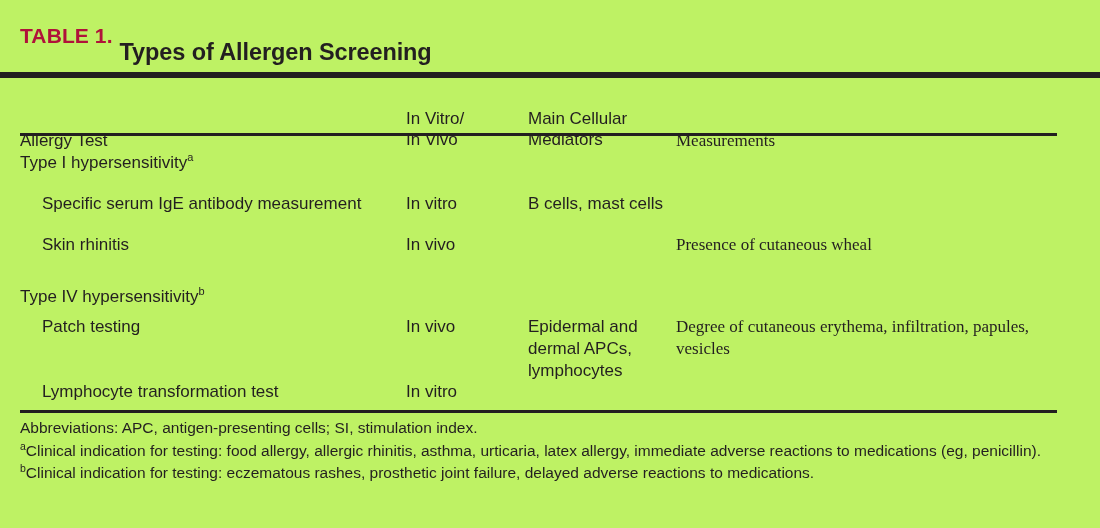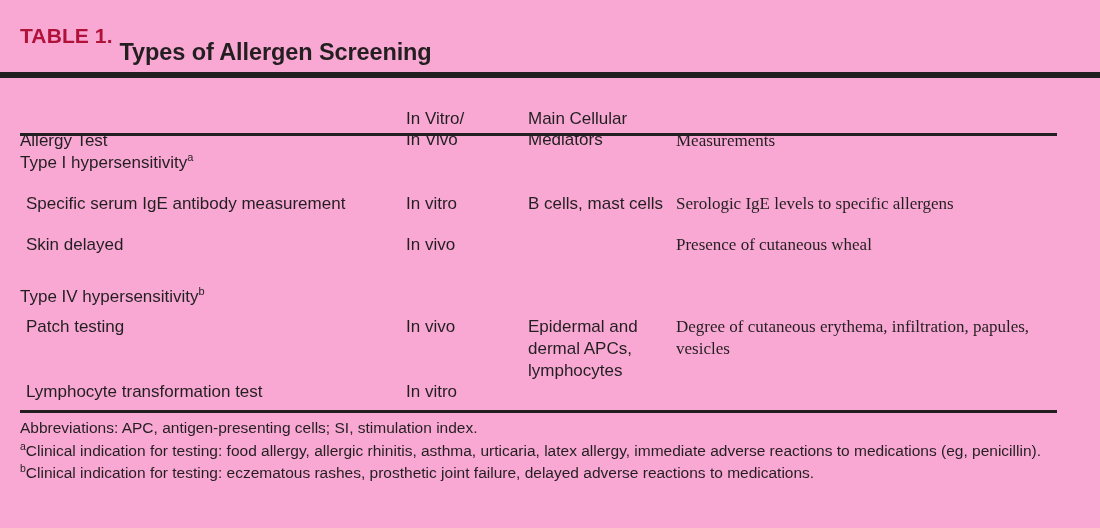--- a/index.html
+++ b/index.html
@@ -12,21 +12,21 @@
     background: #ededed;
     font-family: "Liberation Sans", sans-serif;
     color: #231f20;
     overflow: hidden;
   }
 
   .table-figure {
     position: relative;
     width: 1100px;
     height: 528px;
-    background: #f9a8d4;
+    background: #bef264;
   }
 
   
   .title-band {
     position: absolute;
     left: 0;
     top: 0;
     width: 1100px;
     height: 72px;
     display: flex;
@@ -98,21 +98,21 @@
   .hdr-measure  { top: 110px; }
 
   
   .body-cell {
     position: absolute;
     font-size: 17px;
     line-height: 22px;
     color: #231f20;
   }
   .section-head { font-size: 17px; }
-  .indent { margin-left: 6px; }
+  .indent { margin-left: 22px; }
 
   .r-sec1  { top: 152px; }
   .r-row1  { top: 193px; }
   .r-row2  { top: 234px; }
   .r-sec2  { top: 286px; }
   .r-row3  { top: 316px; }
   .r-row4  { top: 381px; }
 
   sup {
     font-size: 11px;
@@ -163,23 +163,22 @@
 
   <div class="rule-header"></div>
 
   <div class="body-cell col-1 r-sec1 section-head">
     <span>Type I hypersensitivity</span><sup>a</sup>
   </div>
 
   <div class="body-cell col-1 r-row1 indent">Specific serum IgE antibody measurement</div>
   <div class="body-cell col-2 r-row1">In vitro</div>
   <div class="body-cell col-3 r-row1">B cells, mast cells</div>
-  <div class="body-cell col-4 r-row1">Serologic IgE levels to specific allergens</div>
-
-  <div class="body-cell col-1 r-row2 indent">Skin delayed</div>
+
+  <div class="body-cell col-1 r-row2 indent">Skin rhinitis</div>
   <div class="body-cell col-2 r-row2">In vivo</div>
   <div class="body-cell col-4 r-row2">Presence of cutaneous wheal</div>
 
   <div class="body-cell col-1 r-sec2 section-head">
     <span>Type IV hypersensitivity</span><sup>b</sup>
   </div>
 
   <div class="body-cell col-1 r-row3 indent">Patch testing</div>
   <div class="body-cell col-2 r-row3">In vivo</div>
   <div class="body-cell col-3 r-row3">Epidermal and dermal APCs, lymphocytes</div>

